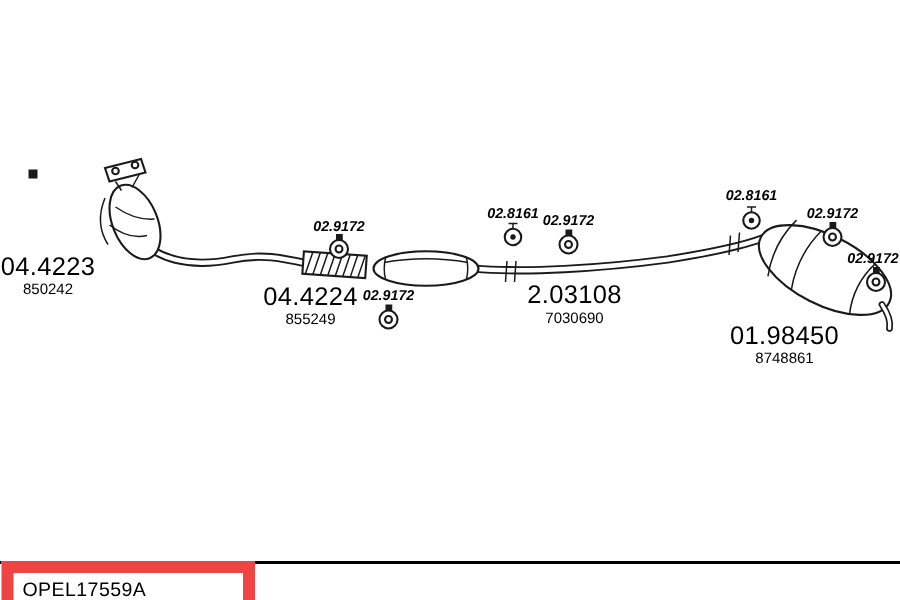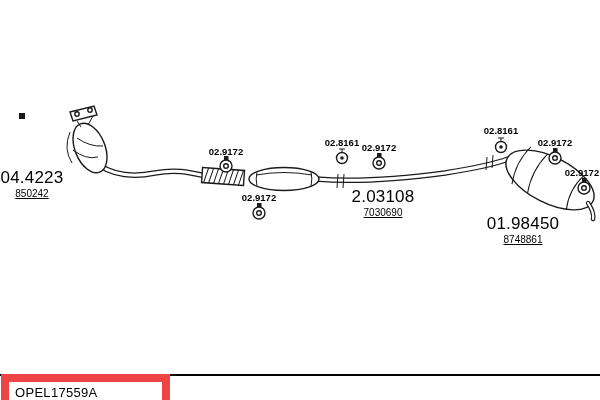--- a/index.html
+++ b/index.html
@@ -15,25 +15,25 @@
   .part-fill { fill:#ffffff; stroke:#1a1a1a; stroke-width:1.4; }
   .pipe-outer { stroke:#1a1a1a; stroke-width:5.5; fill:none; stroke-linecap:round; }
   .pipe-inner { stroke:#ffffff; stroke-width:3;   fill:none; stroke-linecap:round; }
   .pipe-outer.small { stroke-width:4.5; }
   .pipe-inner.small { stroke-width:2.2; }
   .blk { fill:#1a1a1a; stroke:none; }
 
   
   .part-label { position:absolute; text-align:center; line-height:1.05; }
   .part-label .num { font-size:17px; letter-spacing:0.2px; white-space:nowrap; }
-  .part-label .ref { font-size:10px; margin-top:2px;text-decoration:underline; }
+  .part-label .ref { font-size:10px; margin-top:2px; }
 
   .callout {
     position:absolute; width:36px; text-align:center;
-    font-size:9.5px; font-weight:bold; white-space:nowrap;
+    font-size:9.5px; font-weight:bold; white-space:nowrap;font-style:italic;
   }
 
   
   .footer-rule { position:absolute; left:0; top:374px; width:600px; border-top:2px solid #000; }
   .code-box {
     position:absolute; left:1px; top:374px; width:147px; height:21px;
     border:8px solid #ef4444; background:#fff;
     display:flex; align-items:center; padding-left:6px;
     font-size:13px; letter-spacing:0.3px;
   }
@@ -130,20 +130,24 @@
       <circle r="5.5" class="part-fill"></circle>
         <circle r="1.8" class="blk"></circle>
     </g>
   </svg>
 
   <div class="part-label" style="left:0px; top:129px; width:64px;margin-top:40px;">
     <div class="num">04.4223</div>
     <div class="ref">850242</div>
   </div>
 
+  <div class="part-label" style="left:166px; top:189px; width:82px;">
+    <div class="num">04.4224</div>
+    <div class="ref">855249</div>
+  </div>
 
   <div class="part-label" style="left:337px; top:188px; width:92px;">
     <div class="num">2.03108</div>
     <div class="ref">7030690</div>
   </div>
 
   <div class="part-label" style="left:477px; top:215px; width:92px;">
     <div class="num">01.98450</div>
     <div class="ref">8748861</div>
   </div>

